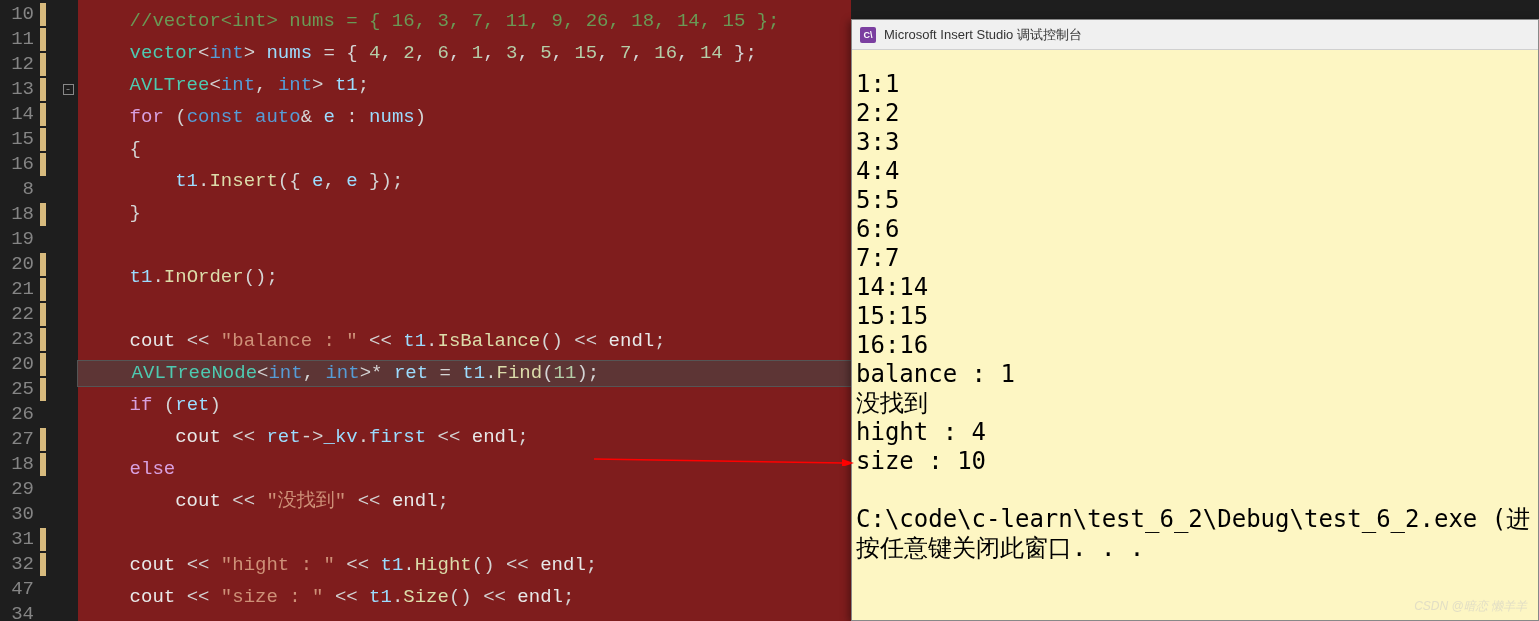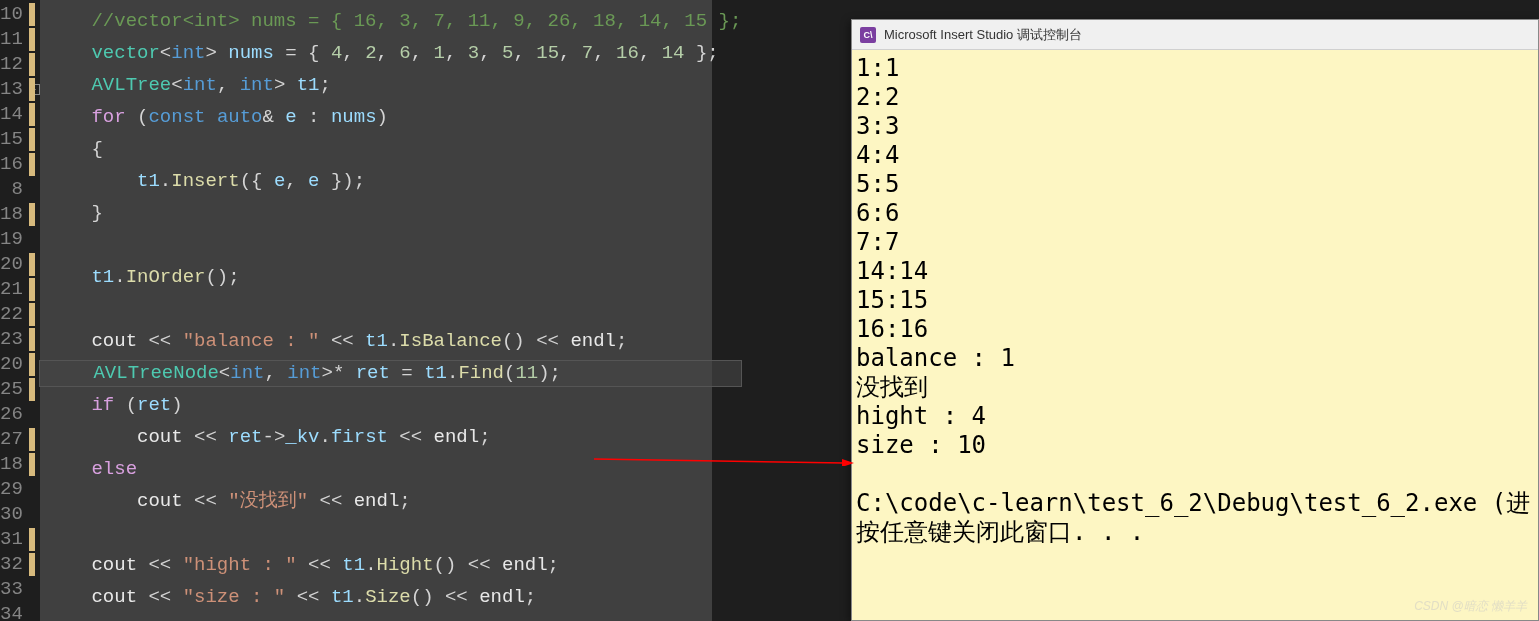--- a/index.html
+++ b/index.html
@@ -7,23 +7,23 @@
   font-family: Consolas, "Courier New", monospace;
   background: #1e1e1e;
   width: 1539px;
   height: 621px;
   overflow: hidden;
   position: relative;
 }
 .editor {
   position: absolute;
   left: 0; top: 0;
-  width: 712px;
+  width: 851px;
   height: 621px;
-  background: #404040;
+  background: #7f1d1d;
   display: flex;
 }
 .gutter {
   width: 40px;
   background: #1e1e1e;
   text-align: right;
   padding: 2px 6px 0 0;
   color: #858585;
   font-size: 19px;
   line-height: 25px;
@@ -117,21 +117,21 @@
   margin-right: 8px;
   border-radius: 2px;
   display: flex;
   align-items: center;
   justify-content: center;
   color: #fff;
   font-size: 9px;
   font-weight: bold;
 }
 .console-body {
-  padding: 4px 4px;
+  padding: 20px 4px;
   font-family: "SimSun", "NSimSun", Consolas, monospace;
   font-size: 24px;
   line-height: 29px;
   color: #000;
   white-space: pre;
 }
 
 .arrow {
   position: absolute;
   left: 594px;
@@ -173,21 +173,21 @@
       <div>23</div>
       <div>20</div>
       <div>25</div>
       <div>26</div>
       <div>27</div>
       <div>18</div>
       <div>29</div>
       <div>30</div>
       <div>31</div>
       <div>32</div>
-      <div>33</div>
+      <div>47</div>
       <div>34</div>
     </div>
   <div class="marks">
       <div class="mark-bar y"></div>
       <div class="mark-bar y"></div>
       <div class="mark-bar y"></div>
       <div class="mark-bar y"></div>
       <div class="mark-bar y"></div>
       <div class="mark-bar y"></div>
       <div class="mark-bar y"></div>

